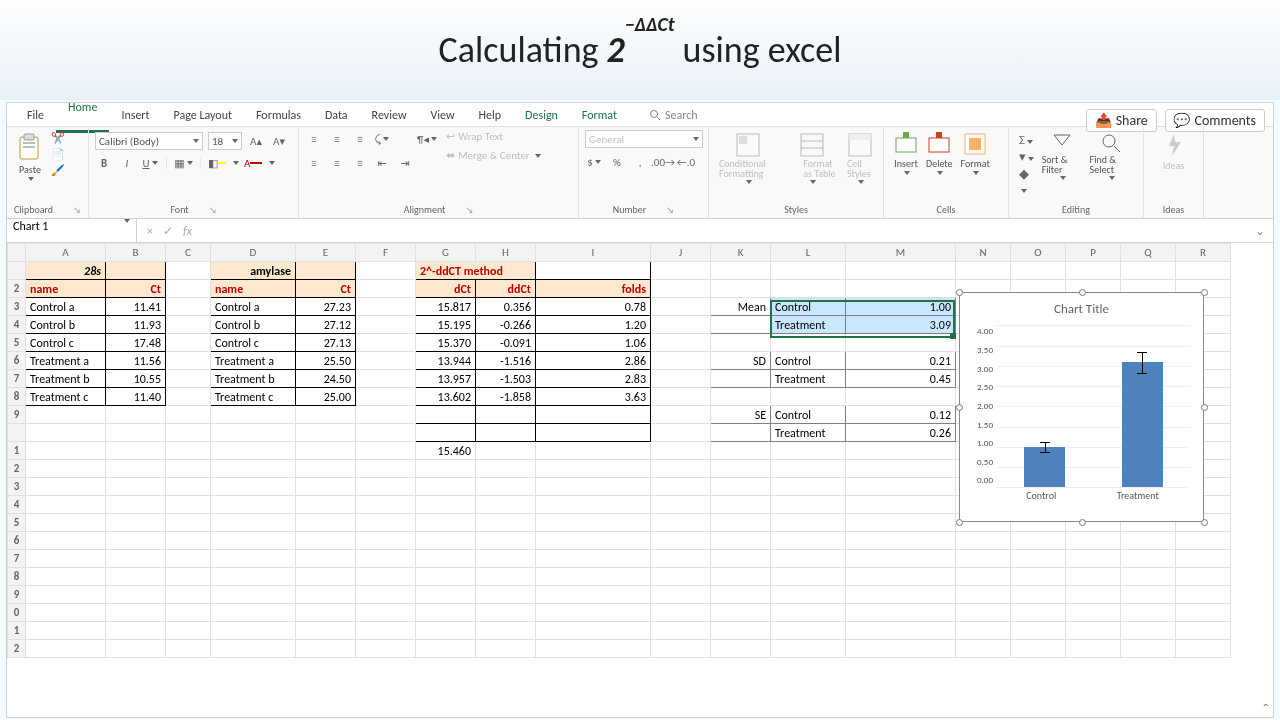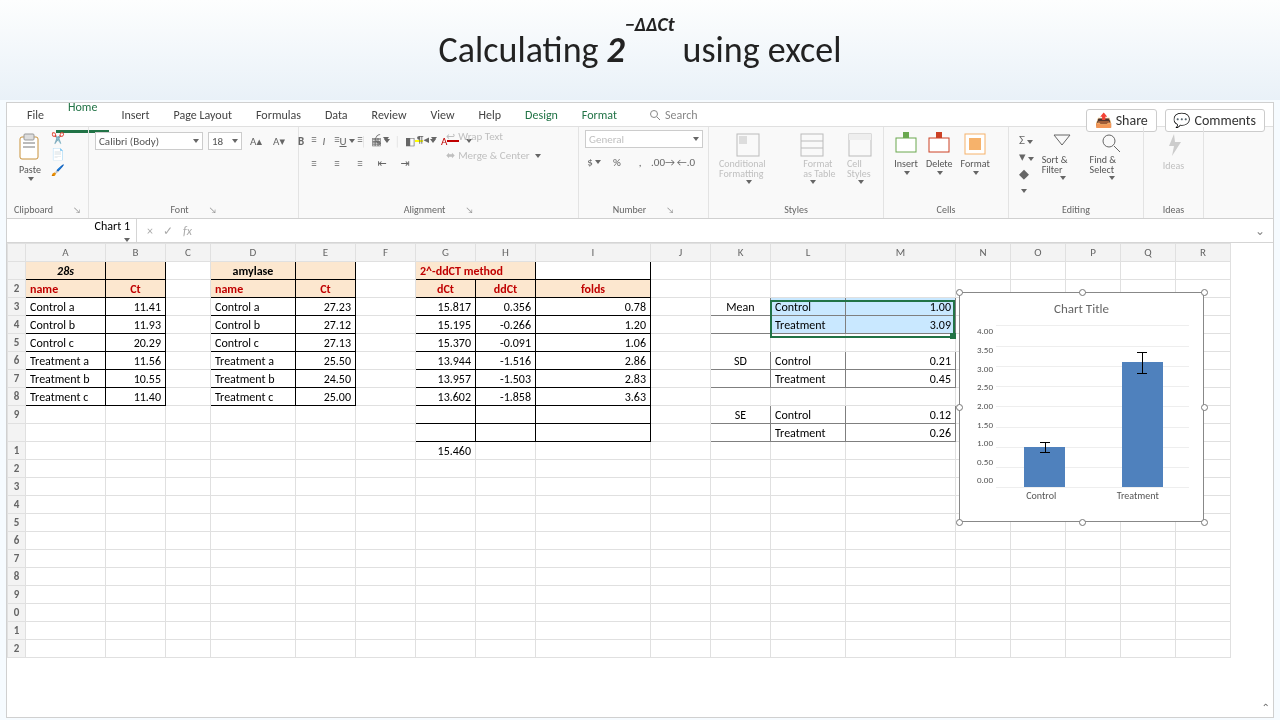--- a/index.html
+++ b/index.html
@@ -22,45 +22,45 @@
   .sharebtn, .commentbtn { border:1px solid #ccc; border-radius:3px; padding:2px 8px; font-size:14px; color:#333; background:#fff;margin-top:12px; }
 
   
   .ribbon { height:92px; border-bottom:1px solid #d0d0d0; display:flex; font-size:11px; color:#555; background:#f9f9f9; }
   .group { border-right:1px solid #e3e3e3; padding:3px 6px 0 6px; display:flex; flex-direction:column; position:relative; min-width:48px; }
   .group-label { text-align:center; font-size:10px; color:#666; margin-top:auto; padding:2px 0; display:flex; justify-content:center; align-items:center; gap:20px; }
   .group-label .dlaunch { font-size:9px; color:#999; }
   .muted { color:#bfbfbf; }
   .vcenter { display:flex; align-items:center; gap:3px; }
   .stackbtn { display:flex; flex-direction:column; align-items:center; font-size:10px; gap:1px; padding:2px 4px; }
-  .fontctrl { display:flex; flex-direction:row; gap:4px; padding-top:2px; }
+  .fontctrl { display:flex; flex-direction:column; gap:4px; padding-top:2px; }
   .fontrow { display:flex; gap:5px; align-items:center; }
   .combo { border:1px solid #ccc; background:#fff; height:18px; font-size:11px; padding:0 3px; display:flex; align-items:center; justify-content:space-between; }
   .caret { width:0;height:0;border-left:3px solid transparent;border-right:3px solid transparent;border-top:4px solid #666; display:inline-block; margin-left:2px;}
   .iconbtn { width:18px; height:18px; display:inline-flex; align-items:center; justify-content:center; color:#666; font-size:11px; }
   .colorbar { width:14px; height:2px; display:block; }
   .ribbon svg { display:block; }
   .collapse { position:absolute; right:3px; bottom:3px; font-size:10px; color:#666; }
 
   
   .fbar { height:24px; border-bottom:1px solid #d5d5d5; display:flex; align-items:center; font-size:12px; }
-  .namebox { width:130px; border-right:1px solid #d5d5d5; padding:0 6px; display:flex; align-items:flex-end; justify-content:space-between; height:100%;flex-direction:column; }
+  .namebox { width:130px; border-right:1px solid #d5d5d5; padding:0 6px; display:flex; align-items:flex-start; justify-content:space-between; height:100%; }
   .fbtns { display:flex; gap:10px; padding:0 10px; color:#aaa; font-style:italic; }
   .fbtns span { font-style:normal; }
   .formula-input { flex:1; padding:0 6px; }
 
   
   .gridwrap { position:absolute; left:0; right:0; top:140px; bottom:0; overflow:hidden; }
   table.grid { border-collapse:collapse; table-layout:fixed; font-size:12px; }
   table.grid th, table.grid td { border:1px solid #e0e0e0; height:18px; padding:0 4px; white-space:nowrap; overflow:hidden; }
   .colhead th { background:#f3f3f3; font-weight:400; color:#666; text-align:center; font-size:11px; height:18px; }
   .rowhead { background:#f3f3f3; color:#666; text-align:center; font-size:11px; width:18px; }
   .corner { background:#f3f3f3; width:18px; }
   td.r { text-align:right; }
-  td.c { text-align:center; }
+  td.c { text-align:right; }
 
   
   .orangefill { background:#fce7cf; }
   .bold { font-weight:700; }
   .ital { font-style:italic; }
   .red { color:#c00000; }
   .black-border { border:1.5px solid #000 !important; }
   .grey-border { border:1px solid #7f7f7f !important; }
   
   .lblue { background:#c9e8ff; }
@@ -474,21 +474,21 @@
             <td class="r grey-border lblue">3.09</td>
             <td></td>
             <td></td>
             <td></td>
             <td></td>
             <td></td>
           </tr>
           <tr>
             <th class="rowhead">5</th>
             <td class="black-border">Control c</td>
-            <td class="r black-border">20.29</td>
+            <td class="r black-border">17.48</td>
             <td></td>
             <td class="black-border">Control c</td>
             <td class="r black-border">27.13</td>
             <td></td>
             <td class="r black-border">15.370</td>
             <td class="r black-border">-0.091</td>
             <td class="r black-border">1.06</td>
             <td></td>
             <td></td>
             <td></td>

